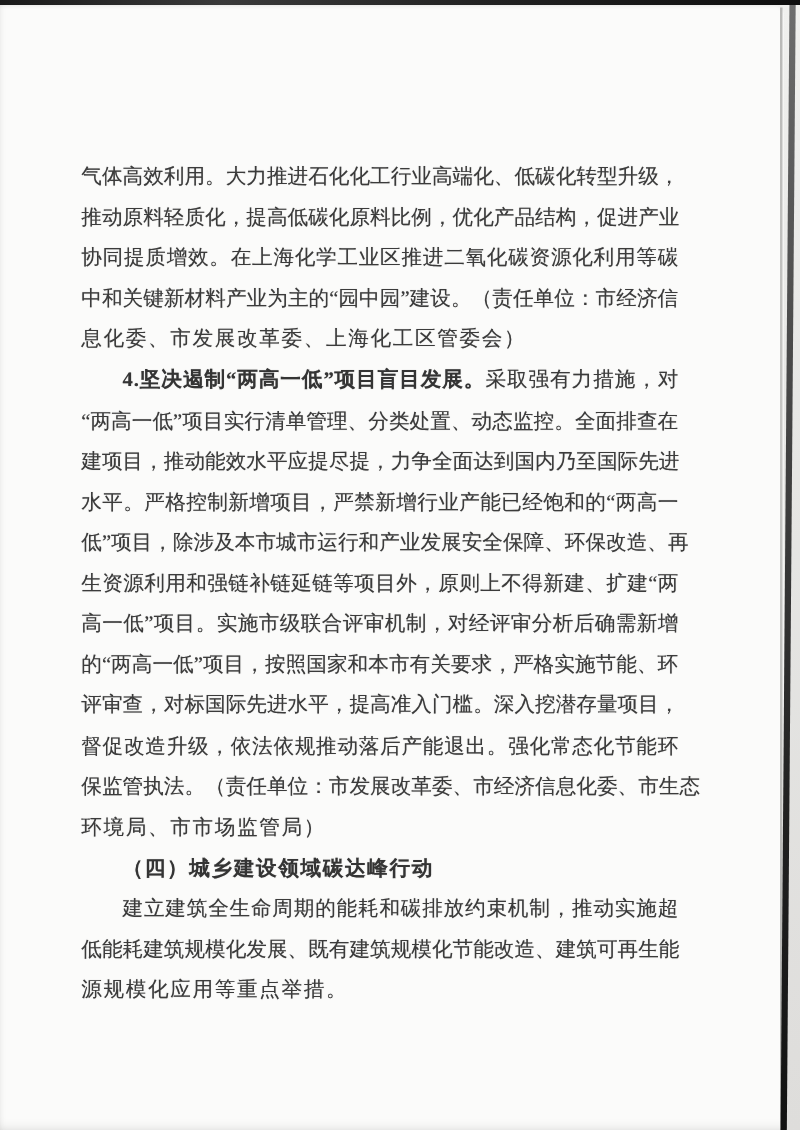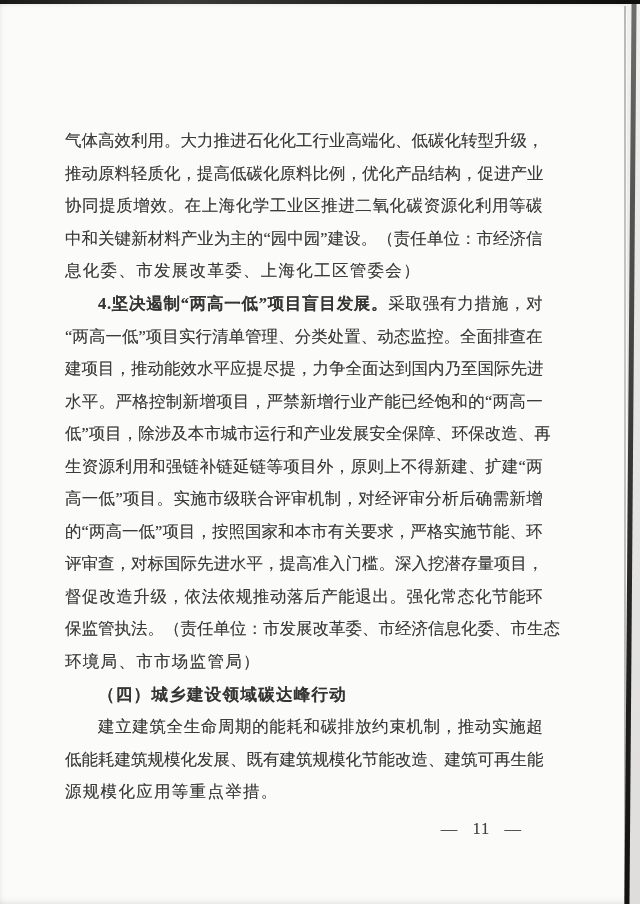--- a/index.html
+++ b/index.html
@@ -118,16 +118,15 @@
           <div class="line just"><span>的</span><span>“</span><span>两</span><span>高</span><span>一</span><span>低</span><span>”</span><span>项</span><span>目</span><span>，</span><span>按</span><span>照</span><span>国</span><span>家</span><span>和</span><span>本</span><span>市</span><span>有</span><span>关</span><span>要</span><span>求</span><span>，</span><span>严</span><span>格</span><span>实</span><span>施</span><span>节</span><span>能</span><span>、</span><span>环</span></div>
           <div class="line just"><span>评</span><span>审</span><span>查</span><span>，</span><span>对</span><span>标</span><span>国</span><span>际</span><span>先</span><span>进</span><span>水</span><span>平</span><span>，</span><span>提</span><span>高</span><span>准</span><span>入</span><span>门</span><span>槛</span><span>。</span><span>深</span><span>入</span><span>挖</span><span>潜</span><span>存</span><span>量</span><span>项</span><span>目</span><span>，</span></div>
           <div class="line just"><span>督</span><span>促</span><span>改</span><span>造</span><span>升</span><span>级</span><span>，</span><span>依</span><span>法</span><span>依</span><span>规</span><span>推</span><span>动</span><span>落</span><span>后</span><span>产</span><span>能</span><span>退</span><span>出</span><span>。</span><span>强</span><span>化</span><span>常</span><span>态</span><span>化</span><span>节</span><span>能</span><span>环</span></div>
           <div class="line just"><span>保</span><span>监</span><span>管</span><span>执</span><span>法</span><span>。</span><span>（</span><span>责</span><span>任</span><span>单</span><span>位</span><span>：</span><span>市</span><span>发</span><span>展</span><span>改</span><span>革</span><span>委</span><span>、</span><span>市</span><span>经</span><span>济</span><span>信</span><span>息</span><span>化</span><span>委</span><span>、</span><span>市</span><span>生</span><span>态</span></div>
           <div class="line"><span>环</span><span>境</span><span>局</span><span>、</span><span>市</span><span>市</span><span>场</span><span>监</span><span>管</span><span>局</span><span>）</span></div>
           <div class="line ind"><span class="b">（</span><span class="b">四</span><span class="b">）</span><span class="b">城</span><span class="b">乡</span><span class="b">建</span><span class="b">设</span><span class="b">领</span><span class="b">域</span><span class="b">碳</span><span class="b">达</span><span class="b">峰</span><span class="b">行</span><span class="b">动</span></div>
           <div class="line just ind"><span>建</span><span>立</span><span>建</span><span>筑</span><span>全</span><span>生</span><span>命</span><span>周</span><span>期</span><span>的</span><span>能</span><span>耗</span><span>和</span><span>碳</span><span>排</span><span>放</span><span>约</span><span>束</span><span>机</span><span>制</span><span>，</span><span>推</span><span>动</span><span>实</span><span>施</span><span>超</span></div>
           <div class="line just"><span>低</span><span>能</span><span>耗</span><span>建</span><span>筑</span><span>规</span><span>模</span><span>化</span><span>发</span><span>展</span><span>、</span><span>既</span><span>有</span><span>建</span><span>筑</span><span>规</span><span>模</span><span>化</span><span>节</span><span>能</span><span>改</span><span>造</span><span>、</span><span>建</span><span>筑</span><span>可</span><span>再</span><span>生</span><span>能</span></div>
           <div class="line"><span>源</span><span>规</span><span>模</span><span>化</span><span>应</span><span>用</span><span>等</span><span>重</span><span>点</span><span>举</span><span>措</span><span>。</span></div>
         </div>
-      <div class="pagenum">— 11 —</div>
     </div>
   </div>
 </div>
 
 </body></html>

